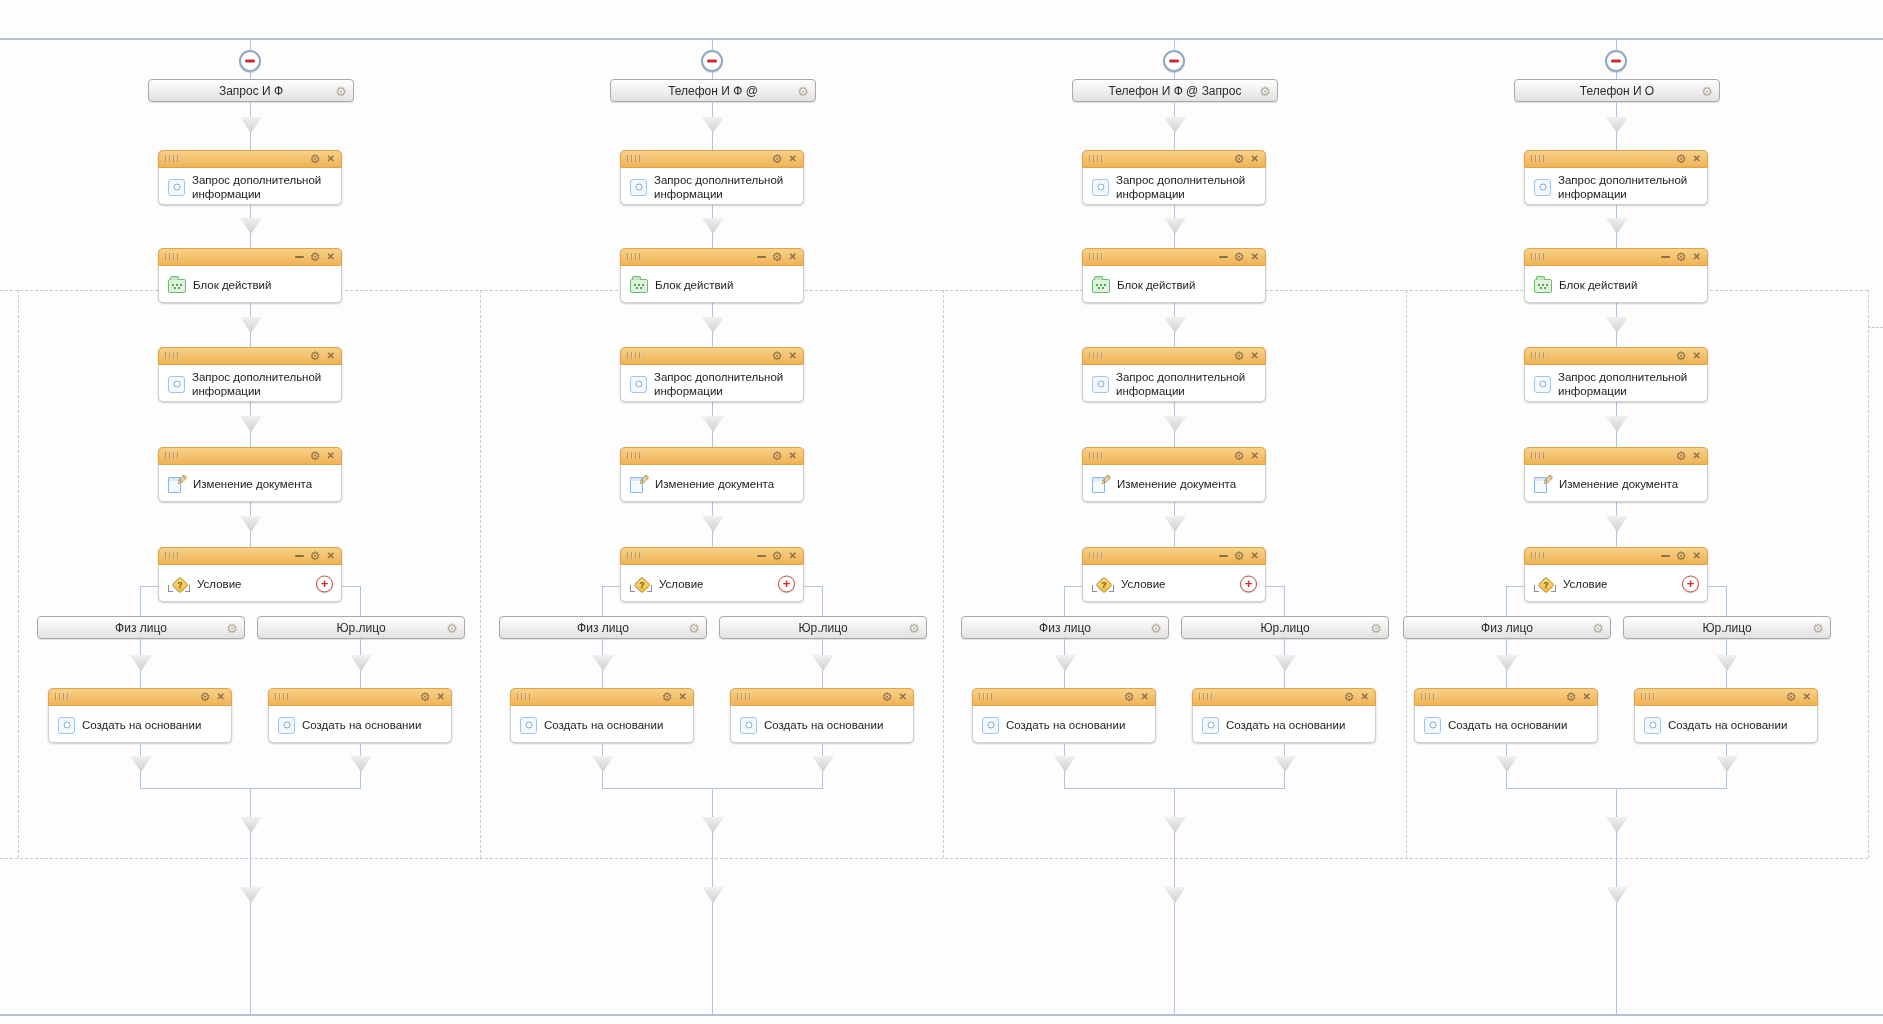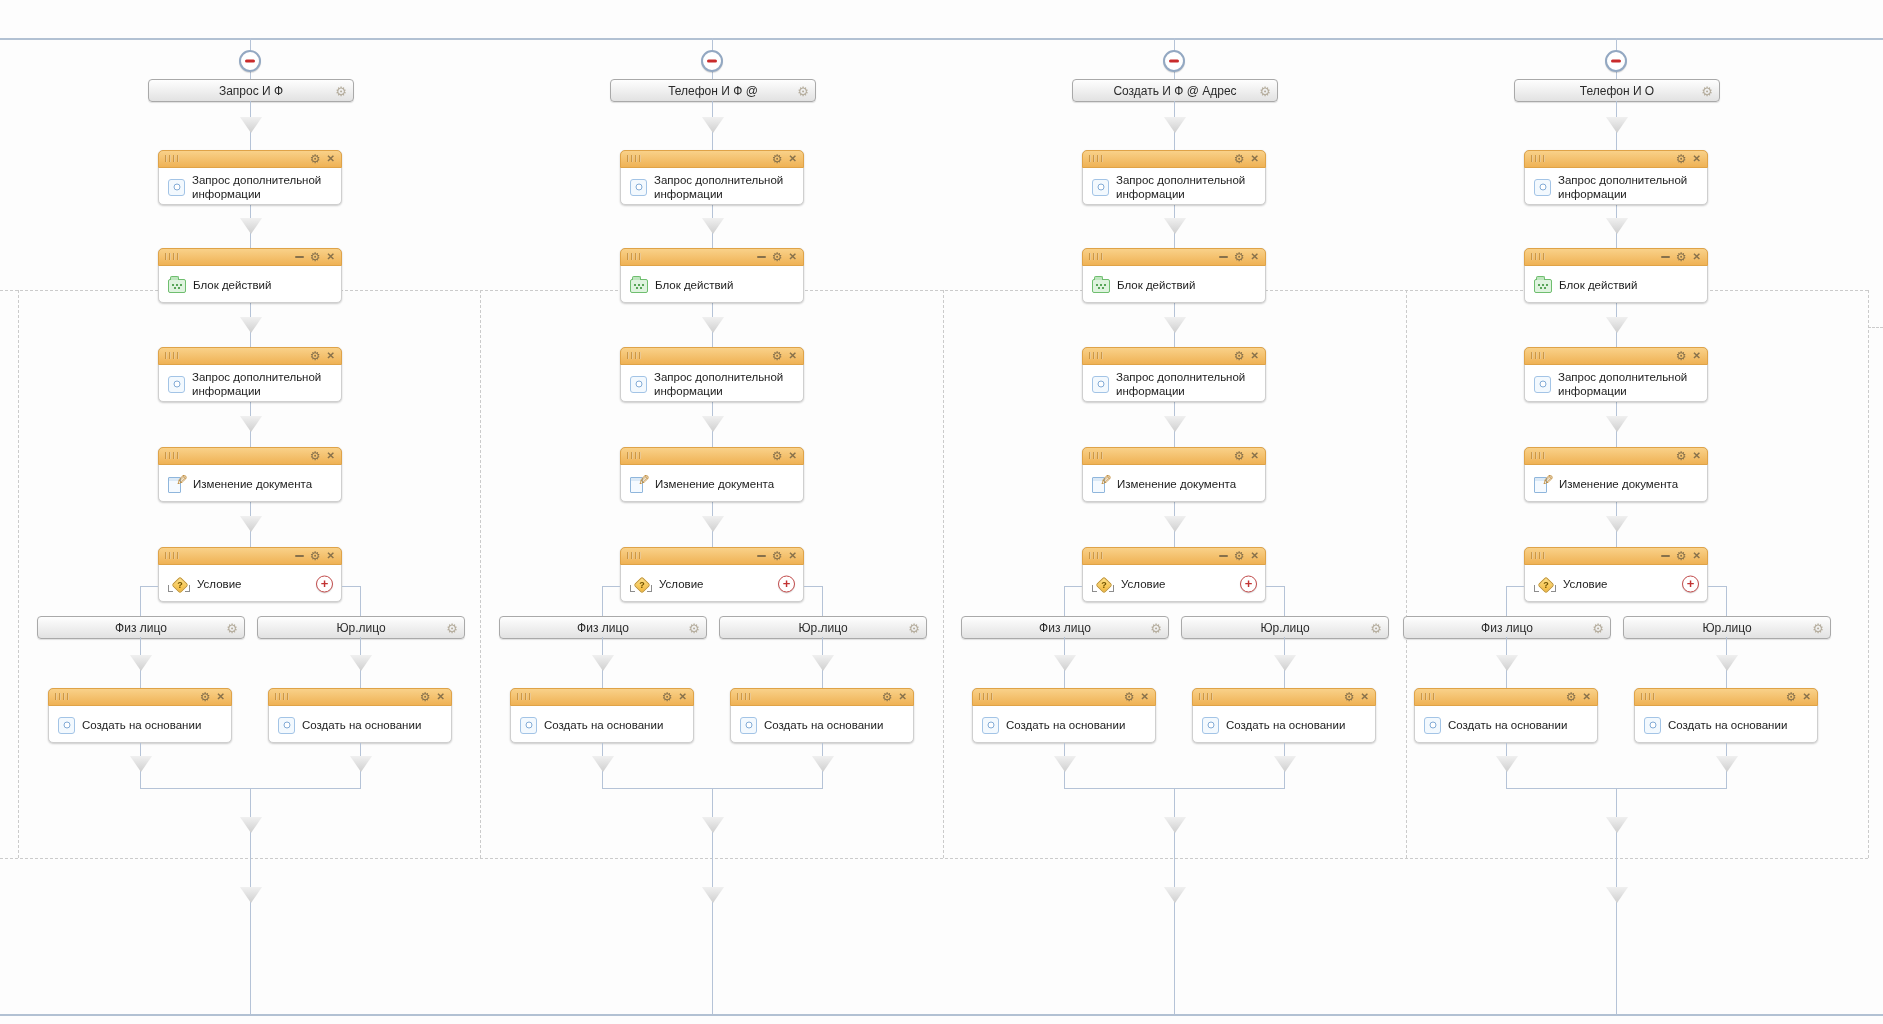--- a/index.html
+++ b/index.html
@@ -463,21 +463,21 @@
       <div class="vline" style="position: absolute; left: 215px; top: 788px; width: 1px; height: 226px;"></div>
       <div class="arrow" style="position: absolute; left: 205px; top: 817px;"></div>
       <div class="arrow" style="position: absolute; left: 205px; top: 887px;"></div>
     </div>
     <div class="column" style="position: absolute; left: 959px; top: 0px; width: 430px; height: 1024px;">
       <div class="vline" style="position: absolute; left: 215px; top: 38px; width: 1px; height: 41px;"></div>
       <div class="collapse-circle" style="position: absolute; left: 204px; top: 50px; width: 18px; height: 18px;">
         <div class="red-minus"></div>
       </div>
       <div class="pill" style="position: absolute; left: 113px; top: 79px; width: 204px; height: 21px;">
-        <span class="pill-text">Создать И Ф @ Адрес</span>
+        <span class="pill-text">Телефон И Ф @ Запрос</span>
         <span class="pill-gear">⚙</span>
       </div>
       <div class="vline" style="position: absolute; left: 215px; top: 101px; width: 1px; height: 49px;"></div>
       <div class="vline" style="position: absolute; left: 215px; top: 205px; width: 1px; height: 43px;"></div>
       <div class="vline" style="position: absolute; left: 215px; top: 303px; width: 1px; height: 44px;"></div>
       <div class="vline" style="position: absolute; left: 215px; top: 402px; width: 1px; height: 45px;"></div>
       <div class="vline" style="position: absolute; left: 215px; top: 502px; width: 1px; height: 45px;"></div>
       <div class="arrow" style="position: absolute; left: 205px; top: 117px;"></div>
       <div class="arrow" style="position: absolute; left: 205px; top: 218px;"></div>
       <div class="arrow" style="position: absolute; left: 205px; top: 317px;"></div>

